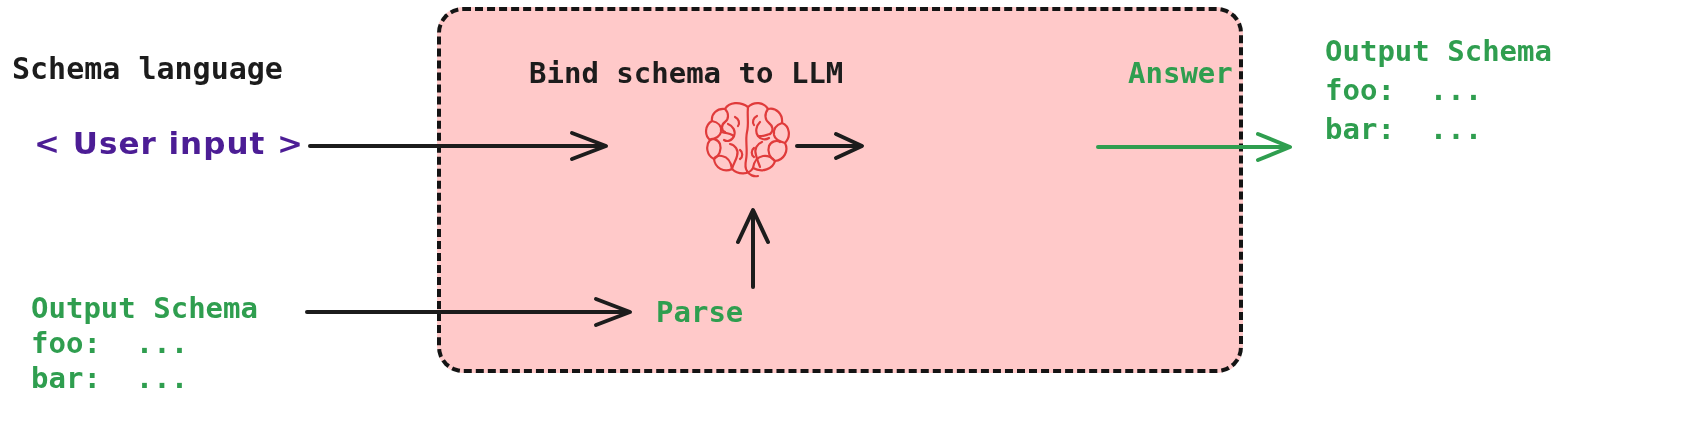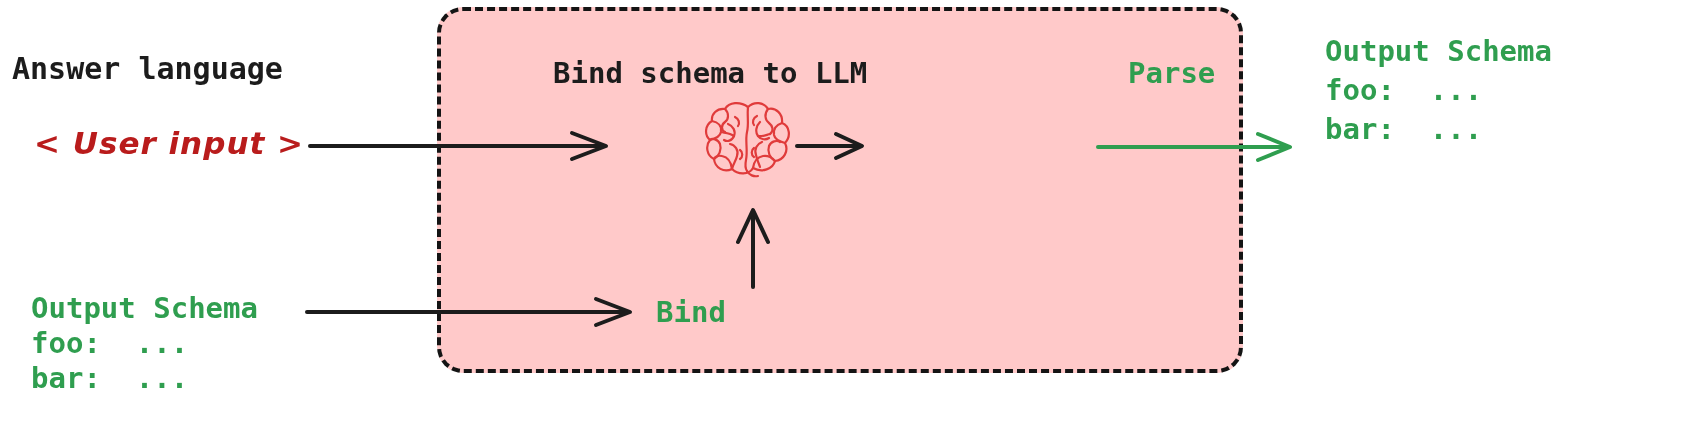--- a/index.html
+++ b/index.html
@@ -23,23 +23,22 @@
   
   .mono {
     font-family: "DejaVu Sans Mono", "Liberation Mono", monospace;
     font-weight: 700;
     color: #1c1c1c;
     white-space: pre;
     letter-spacing: 0px;
   }
   .hand {
     font-family: "DejaVu Sans", "Liberation Sans", sans-serif;
-    font-style: italic;
     font-weight: 600;
-    color: #b91c1c;
+    color: #4c1d95;
     white-space: pre;
     letter-spacing: 1px;
   }
   .green {
     color: #2f9e4f;
   }
 
   #natural-language-label {
     position: absolute;
     left: 12px;
@@ -59,21 +58,20 @@
     top: 291px;
     font-size: 29px;
     line-height: 35px;
   }
 
   #bind-schema-label {
     position: absolute;
     left: 529px;
     top: 56px;
     font-size: 29px;
-    margin-left: 24px;
   }
   #parse-label {
     position: absolute;
     left: 1128px;
     top: 56px;
     font-size: 29px;
   }
   #answer-string-text {
     position: absolute;
     left: 878px;
@@ -124,38 +122,38 @@
     top: 98px;
     width: 96px;
     height: 80px;
   }
 </style>
 </head>
 <body>
 
 <div class="stage">
 
-  <div class="mono" id="natural-language-label">Answer language</div>
+  <div class="mono" id="natural-language-label">Schema language</div>
 
   <div class="hand" id="user-input-text">&lt; User input &gt;</div>
 
   <div id="input-schema-block">
     <div class="mono green">Output Schema</div>
     <div class="mono green">foo:  ...</div>
     <div class="mono green">bar:  ...</div>
   </div>
 
   <div id="llm-container"></div>
 
   <div class="mono" id="bind-schema-label">Bind schema to LLM</div>
 
-  <div class="mono green" id="parse-label">Parse</div>
-
-
-  <div class="mono green" id="tool-label">Bind</div>
+  <div class="mono green" id="parse-label">Answer</div>
+
+
+  <div class="mono green" id="tool-label">Parse</div>
 
   <div id="brain-icon-wrap">
     <svg viewBox="0 0 96 80" width="96" height="80" aria-hidden="true">
       <g fill="none" stroke="#e03b3b" stroke-width="2.2" stroke-linecap="round" stroke-linejoin="round">
 
         <path d="M48 9 C40 3 29 4 25 11 C17 10 11 16 12 23
                  C5 27 4 37 10 42 C5 48 7 58 14 61
                  C15 70 24 75 32 71 C38 77 49 77 53 70
                  C62 75 73 71 75 63 C84 62 89 53 85 45
                  C91 39 90 28 82 25 C83 16 76 9 68 11

